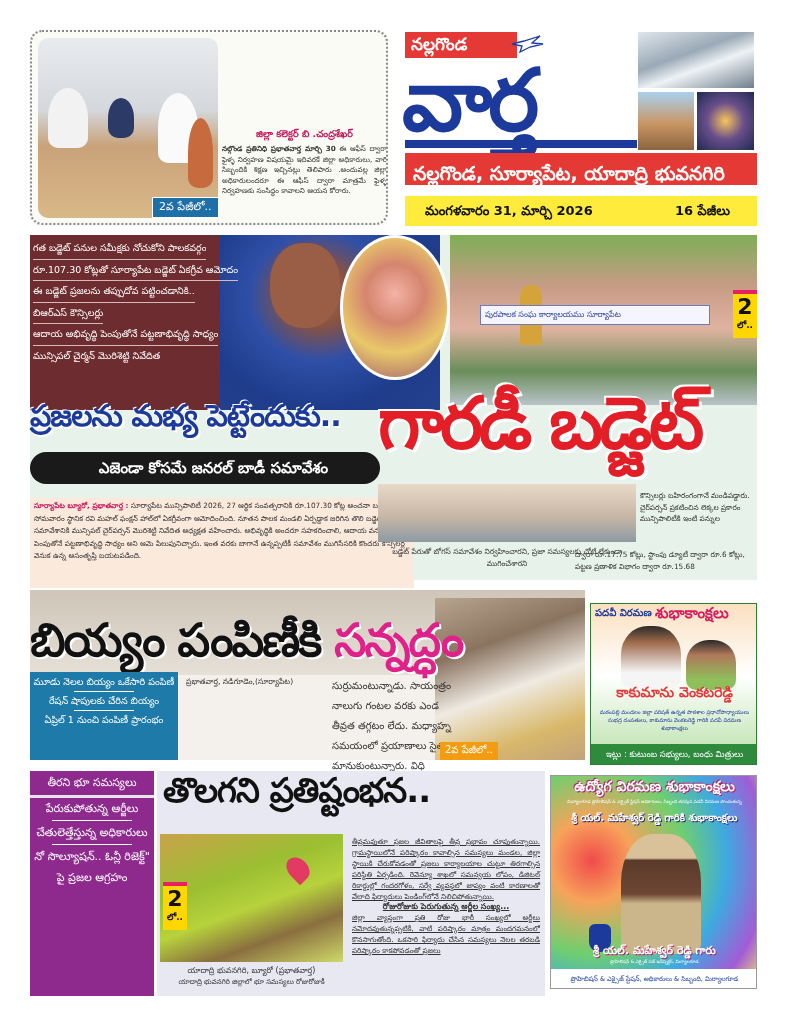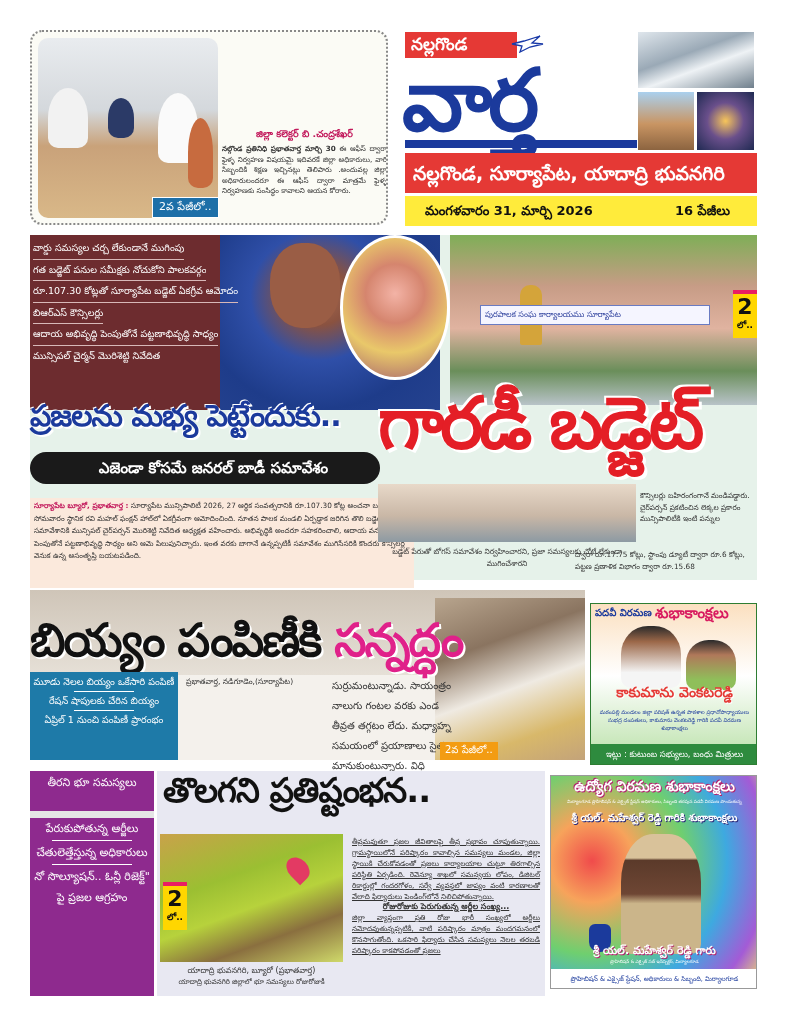--- a/index.html
+++ b/index.html
@@ -16,21 +16,21 @@
   .teaser-body { left: 190px; top: 112px; width: 165px; font-size: 7.2px; line-height: 10.6px; color: #333; text-align: justify; }
 
   
   .mast-top { left: 405px; top: 32px; width: 112px; height: 26px; background: #e53935; color: #fff; font-size: 17px; font-weight: bold; padding: 2px 6px; }
   .mast-bird { left: 510px; top: 34px; font-size: 20px; color: #1a3aa8; }
   .mast-logo { left: 402px; top: 50px; width: 235px; height: 100px; color: #1b3a9c; font-size: 86px; font-weight: 900; letter-spacing: -4px; line-height: 100px; font-family: "DejaVu Sans", sans-serif; }
   .mast-underline { left: 405px; top: 140px; width: 232px; height: 8px; background: #1b3a9c; }
   .mast-img1 { left: 638px; top: 32px; width: 116px; height: 56px; background: linear-gradient(160deg,#dfe6ec 0%,#9aa9b6 40%,#eef2f5 60%,#6f7f8c 100%); }
   .mast-img2 { left: 638px; top: 92px; width: 56px; height: 58px; background: linear-gradient(180deg,#aad0ee 0%,#c99563 55%,#8c6440 100%); }
   .mast-img3 { left: 697px; top: 92px; width: 57px; height: 58px; background: radial-gradient(circle at 50% 50%,#f7c55a 0%,#6a4f8b 45%,#1f2a52 100%); }
-  .mast-districts { left: 405px; top: 153px; width: 352px; height: 40px; background: #e53935; color: #fff; font-size: 19px; font-weight: bold; line-height: 40px; padding-left: 8px; }
+  .mast-districts { left: 405px; top: 153px; width: 352px; height: 32px; background: #e53935; color: #fff; font-size: 19px; font-weight: bold; line-height: 40px; padding-left: 8px; }
   .mast-date { left: 405px; top: 196px; width: 352px; height: 30px; background: #ffeb3b; color: #111; font-size: 13px; font-weight: bold; line-height: 30px; padding-left: 20px; }
   .mast-pages { left: 675px; top: 196px; font-size: 13px; font-weight: bold; line-height: 30px; color:#111; }
 
   
   .lead { left: 30px; top: 235px; width: 727px; height: 345px; background: #e6f2ea; overflow: hidden; }
   .lead-maroon { left: 0; top: 0; width: 320px; height: 175px; background: #6d2c2f; }
   .lead-bullets { left: 3px; top: 3px; width: 255px; }
   .lead-bullets .b { font-size: 9.5px; color: #fff; line-height: 20.5px; border-bottom: 1px solid #d8b8b8; white-space: nowrap; overflow: hidden; width: max-content; max-width: 260px; }
   .lead-bullets .b:last-child { border-bottom: none; }
   .lead-woman { left: 190px; top: 0; width: 220px; height: 175px; background: radial-gradient(ellipse at 45% 35%,#a86b4f 0%,#8a5240 18%,#2f4fa8 40%,#1e3c8a 70%,#25428f 100%); }
@@ -70,21 +70,21 @@
   .ad1-title-b { left: 64px; top: 0px; font-size: 15px; font-weight: bold; color: #d81b60; }
   .ad1-man { left: 30px; top: 22px; width: 60px; height: 62px; border-radius: 45% 45% 10px 10px; background: linear-gradient(180deg,#2a2a2a 0%,#9b6748 25%,#f5f5f5 75%); }
   .ad1-woman { left: 95px; top: 36px; width: 50px; height: 50px; border-radius: 45% 45% 10px 10px; background: linear-gradient(180deg,#2a2a2a 0%,#b0785a 30%,#8fbf5a 80%); }
   .ad1-name { left: 3px; top: 80px; width: 161px; font-size: 14px; font-weight: 900; color: #e53935; text-align: center; white-space: nowrap; text-shadow: 1px 1px 0 #fff; }
   .ad1-sub { left: 6px; top: 104px; width: 155px; font-size: 5.5px; line-height: 8px; color: #1b3a9c; text-align: center; }
   .ad1-foot { left: 0; top: 140px; width: 167px; height: 20px; background: #2e8b3e; color: #fff; font-size: 8.5px; line-height: 20px; text-align: center; }
 
   
   .land-purple { left: 30px; top: 771px; width: 124px; height: 225px; background: #8e2a8e; color: #fff; font-size: 11px; text-align: center; line-height: 21px; padding-top: 1px; }
   .land-purple .sep { width: 80px; height: 1px; background: #fff; margin: 1px auto; }
-  .land-purple .first { border-bottom: 7px solid #e5e5e5; padding-bottom: 18px; }
+  .land-purple .first { border-bottom: 3px solid #e5e5e5; padding-bottom: 2px; }
   .land { left: 157px; top: 771px; width: 388px; height: 225px; background: #e8e8f2; overflow: hidden; }
   .land-head { left: 163px; top: 770px; font-size: 34px; font-weight: 900; color: #111; white-space: nowrap; letter-spacing: -1px; }
   .land-photo { left: 160px; top: 834px; width: 183px; height: 128px; background: linear-gradient(160deg,#c9a24a 0%,#9bbf32 35%,#b7d23c 55%,#8a6f3f 75%,#cfd96a 100%); }
   .land-pin { left: 288px; top: 856px; width: 20px; height: 26px; background: #e33a63; border-radius: 50% 50% 50% 0; transform: rotate(-45deg); }
   .land-2lo { left: 163px; top: 882px; }
   .land-cap1 { left: 160px; top: 966px; width: 183px; font-size: 8px; text-align: center; color: #333; }
   .land-cap2 { left: 160px; top: 978px; width: 183px; font-size: 7px; text-align: center; color: #333; }
   .land-body { left: 352px; top: 837px; width: 188px; font-size: 7.2px; line-height: 10.9px; color: #333; text-align: justify; text-decoration: underline; }
 
   
@@ -133,23 +133,23 @@
 
 <div class="abs lead">
   <div class="abs lead-photo"></div>
   <div class="abs lead-statue"></div>
   <div class="abs lead-banner">పురపాలక సంఘ కార్యాలయము సూర్యాపేట</div>
   <div class="abs lead-maroon"></div>
   <div class="abs lead-woman"></div>
   <div class="abs lead-woman-face"></div>
   <div class="abs lead-circle"></div>
   <div class="abs lead-bullets">
-    <div class="b">వార్డు సమస్యల చర్చ లేకుండానే ముగింపు</div>
     <div class="b">గత బడ్జెట్ పనుల సమీక్షకు నోచుకోని పాలకవర్గం</div>
     <div class="b">రూ.107.30 కోట్లతో సూర్యాపేట బడ్జెట్ ఏకగ్రీవ ఆమోదం</div>
+    <div class="b">ఈ బడ్జెట్ ప్రజలను తప్పుదోవ పట్టించడానికి..</div>
     <div class="b">బిఆర్ఎస్ కౌన్సిలర్లు</div>
     <div class="b">ఆదాయ అభివృద్ధి పెంపుతోనే పట్టణాభివృద్ధి సాధ్యం</div>
     <div class="b">మున్సిపల్ చైర్మన్ మొరిశెట్టి నివేదిత</div>
   </div>
 </div>
 <div class="abs lead-2lo">
   <div class="badge-2lo"><span>2</span><small>లో..</small></div>
 </div>
 <div class="abs kicker">ప్రజలను మభ్య పెట్టేందుకు..</div>
 <div class="abs headline-red">గారడీ బడ్జెట్</div>

